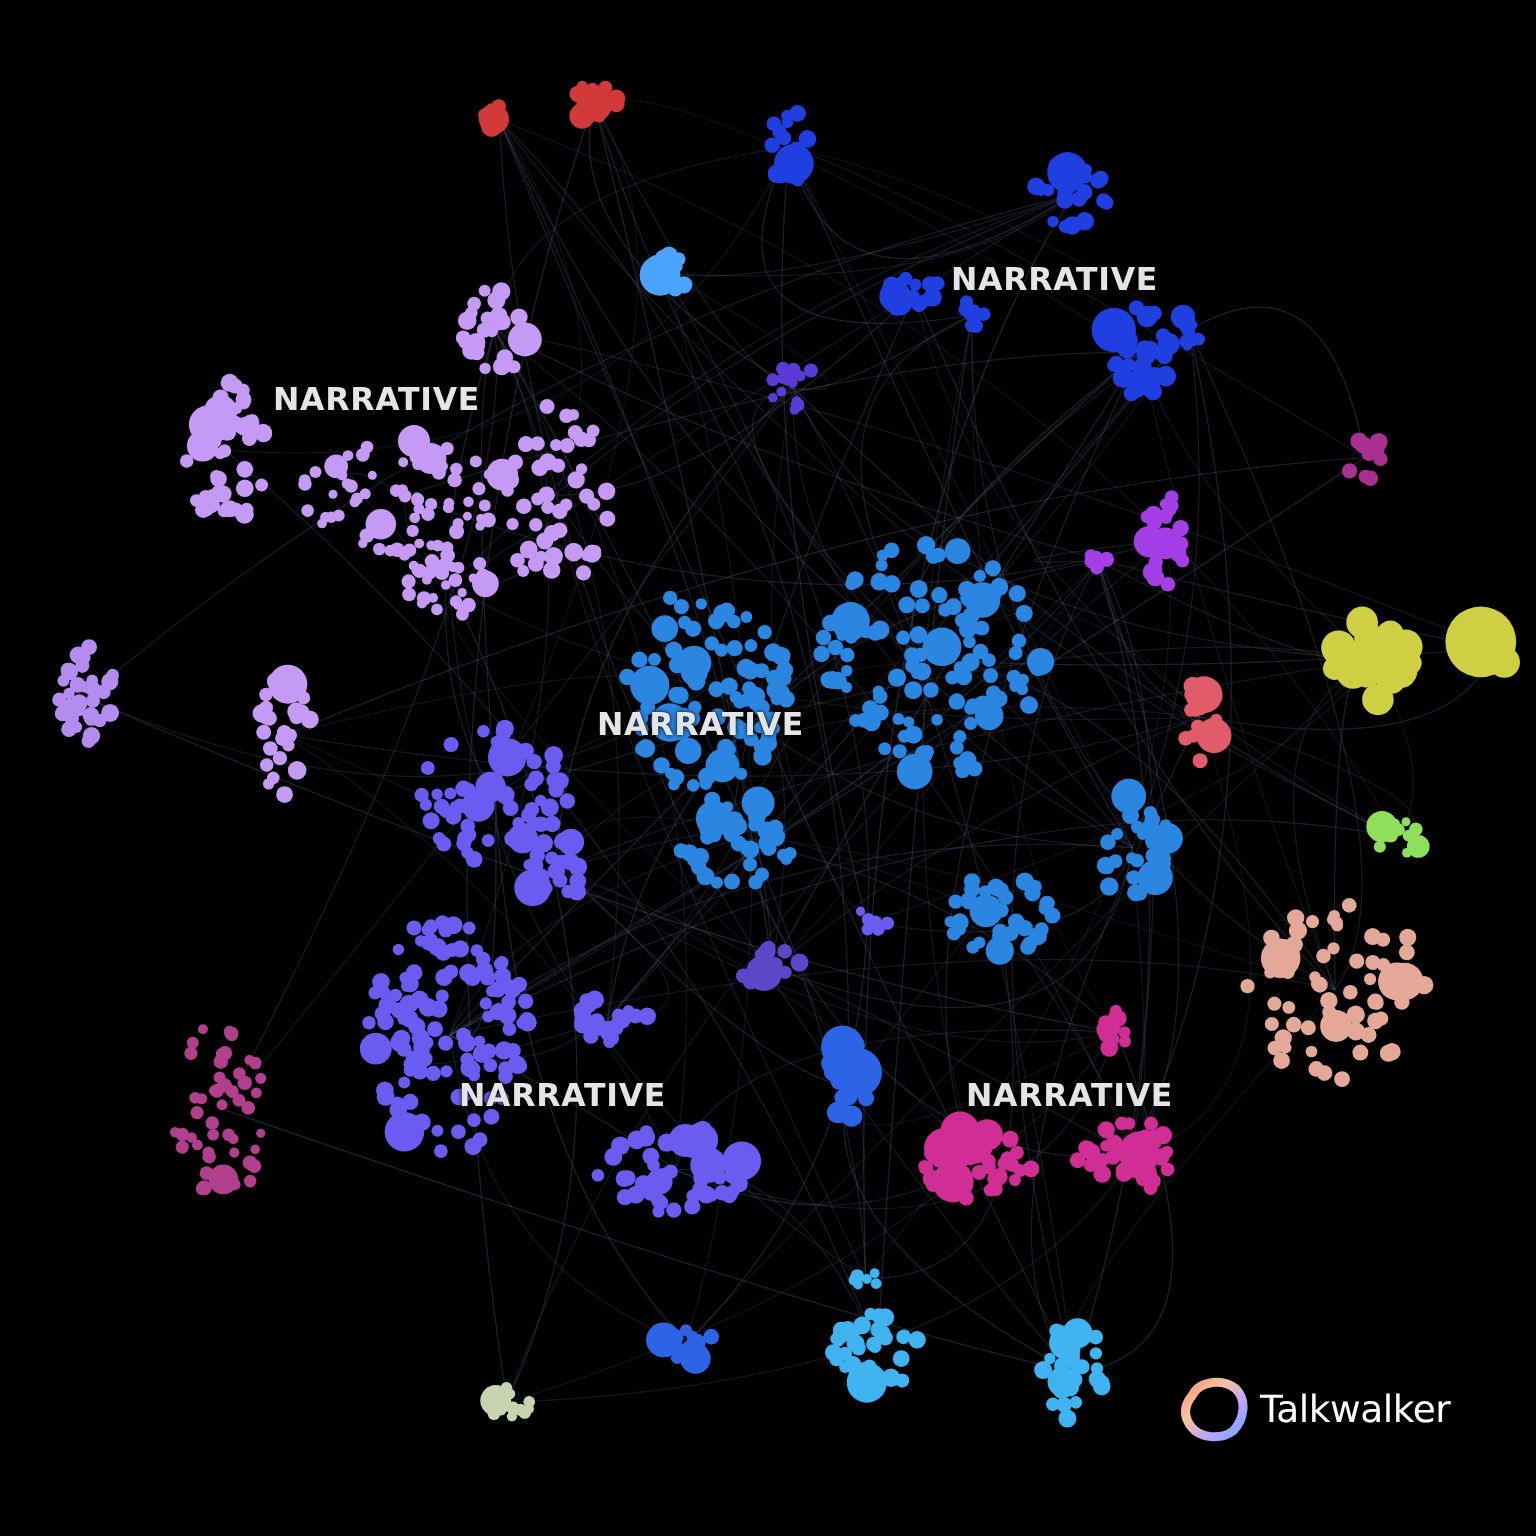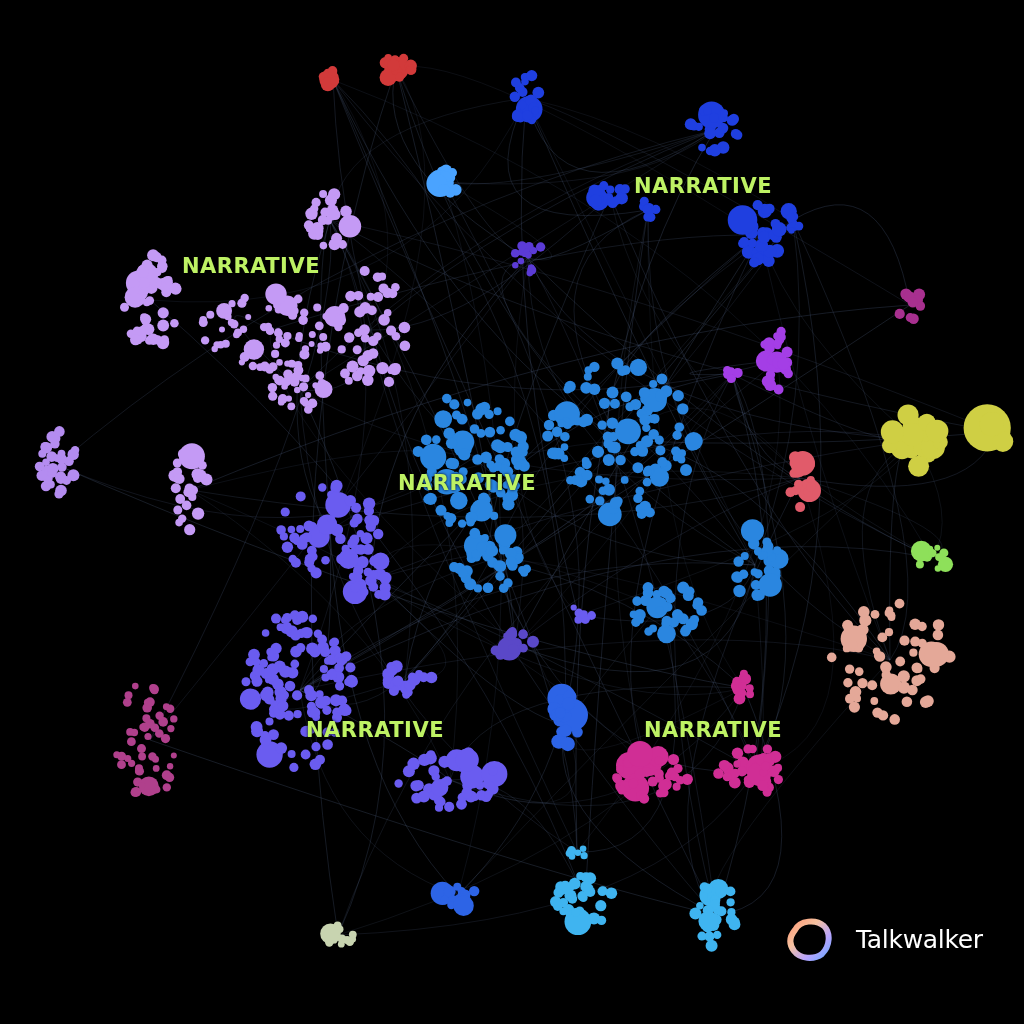--- a/index.html
+++ b/index.html
@@ -1,25 +1,25 @@
 <!DOCTYPE html>
 <html><head>
 <meta charset="utf-8">
 <style>
   html, body { margin:0; padding:0; background:#000; }
   body { width:1024px; height:1024px; overflow:hidden; position:relative; font-family:"DejaVu Sans", sans-serif; }
   #graph { position:absolute; left:0; top:0; width:1024px; height:1024px; }
   .label {
-    position:absolute; color:#bef264; font-family:"DejaVu Sans", sans-serif;
+    position:absolute; color:#e5e5e5; font-family:"DejaVu Sans", sans-serif;
     font-weight:bold; font-size:21px; letter-spacing:0.5px; white-space:nowrap;
     text-shadow:0 0 3px #000;
   }
   .brand { position:absolute; left:786px; top:916px; display:flex; align-items:center; }
   .brand-logo { width:46px; height:46px; }
-  .brand-name { color:#fff; font-family:"DejaVu Sans", sans-serif; font-size:25px; margin-left:24px; letter-spacing:-0.3px; }
+  .brand-name { color:#fff; font-family:"DejaVu Sans", sans-serif; font-size:25px; margin-left:8px; letter-spacing:-0.3px; }
 </style>
 </head>
 <body>
 
 <svg id="graph" viewBox="0 0 1024 1024" xmlns="http://www.w3.org/2000/svg">
   <g id="edges">
       <path d="M333,80 Q469.70168630890703,422.24324000509756 716,915" fill="none" stroke="#4a5a7a" stroke-opacity="0.34" stroke-width="0.8"></path>
       <path d="M800,478 Q560.5337846703211,550.3194585929806 190,490" fill="none" stroke="#4a5a7a" stroke-opacity="0.30" stroke-width="0.8"></path>
       <path d="M300,690 Q677.3569299023197,607.9212410682079 890,660" fill="none" stroke="#4a5a7a" stroke-opacity="0.26" stroke-width="0.8"></path>
       <path d="M405,680 Q236.51069878974062,732.8164843356391 300,690" fill="none" stroke="#4a5a7a" stroke-opacity="0.28" stroke-width="0.8"></path>

